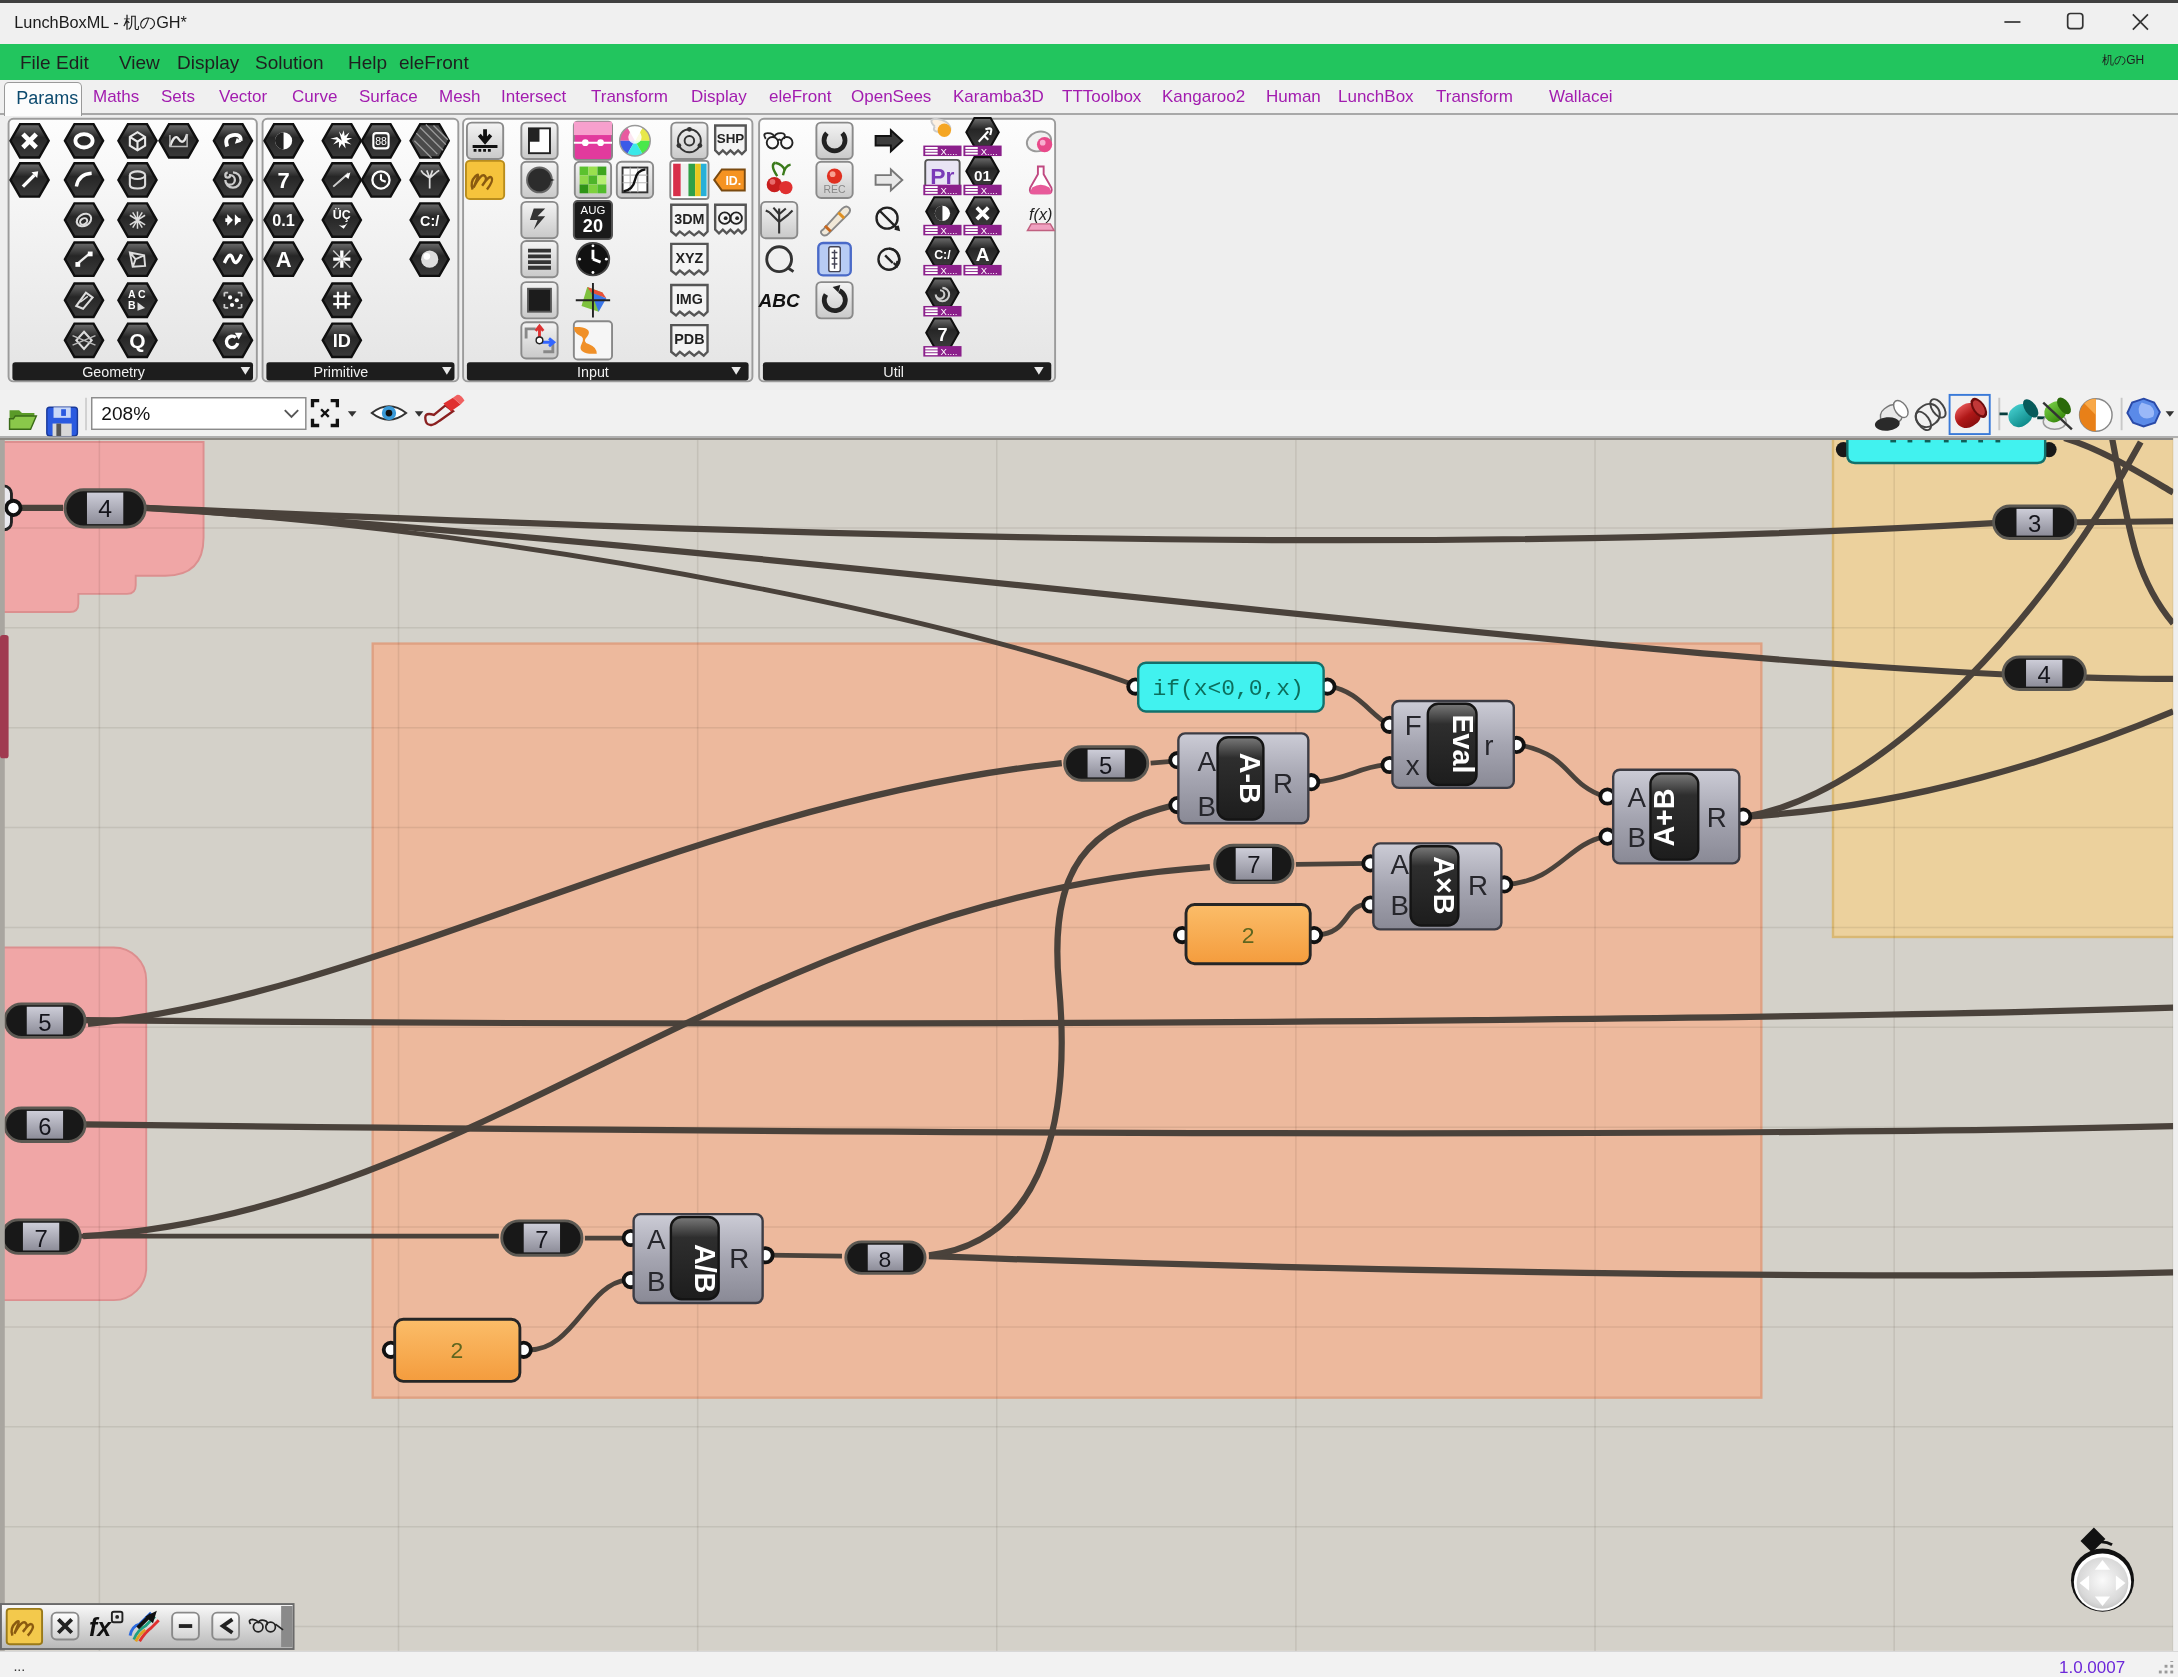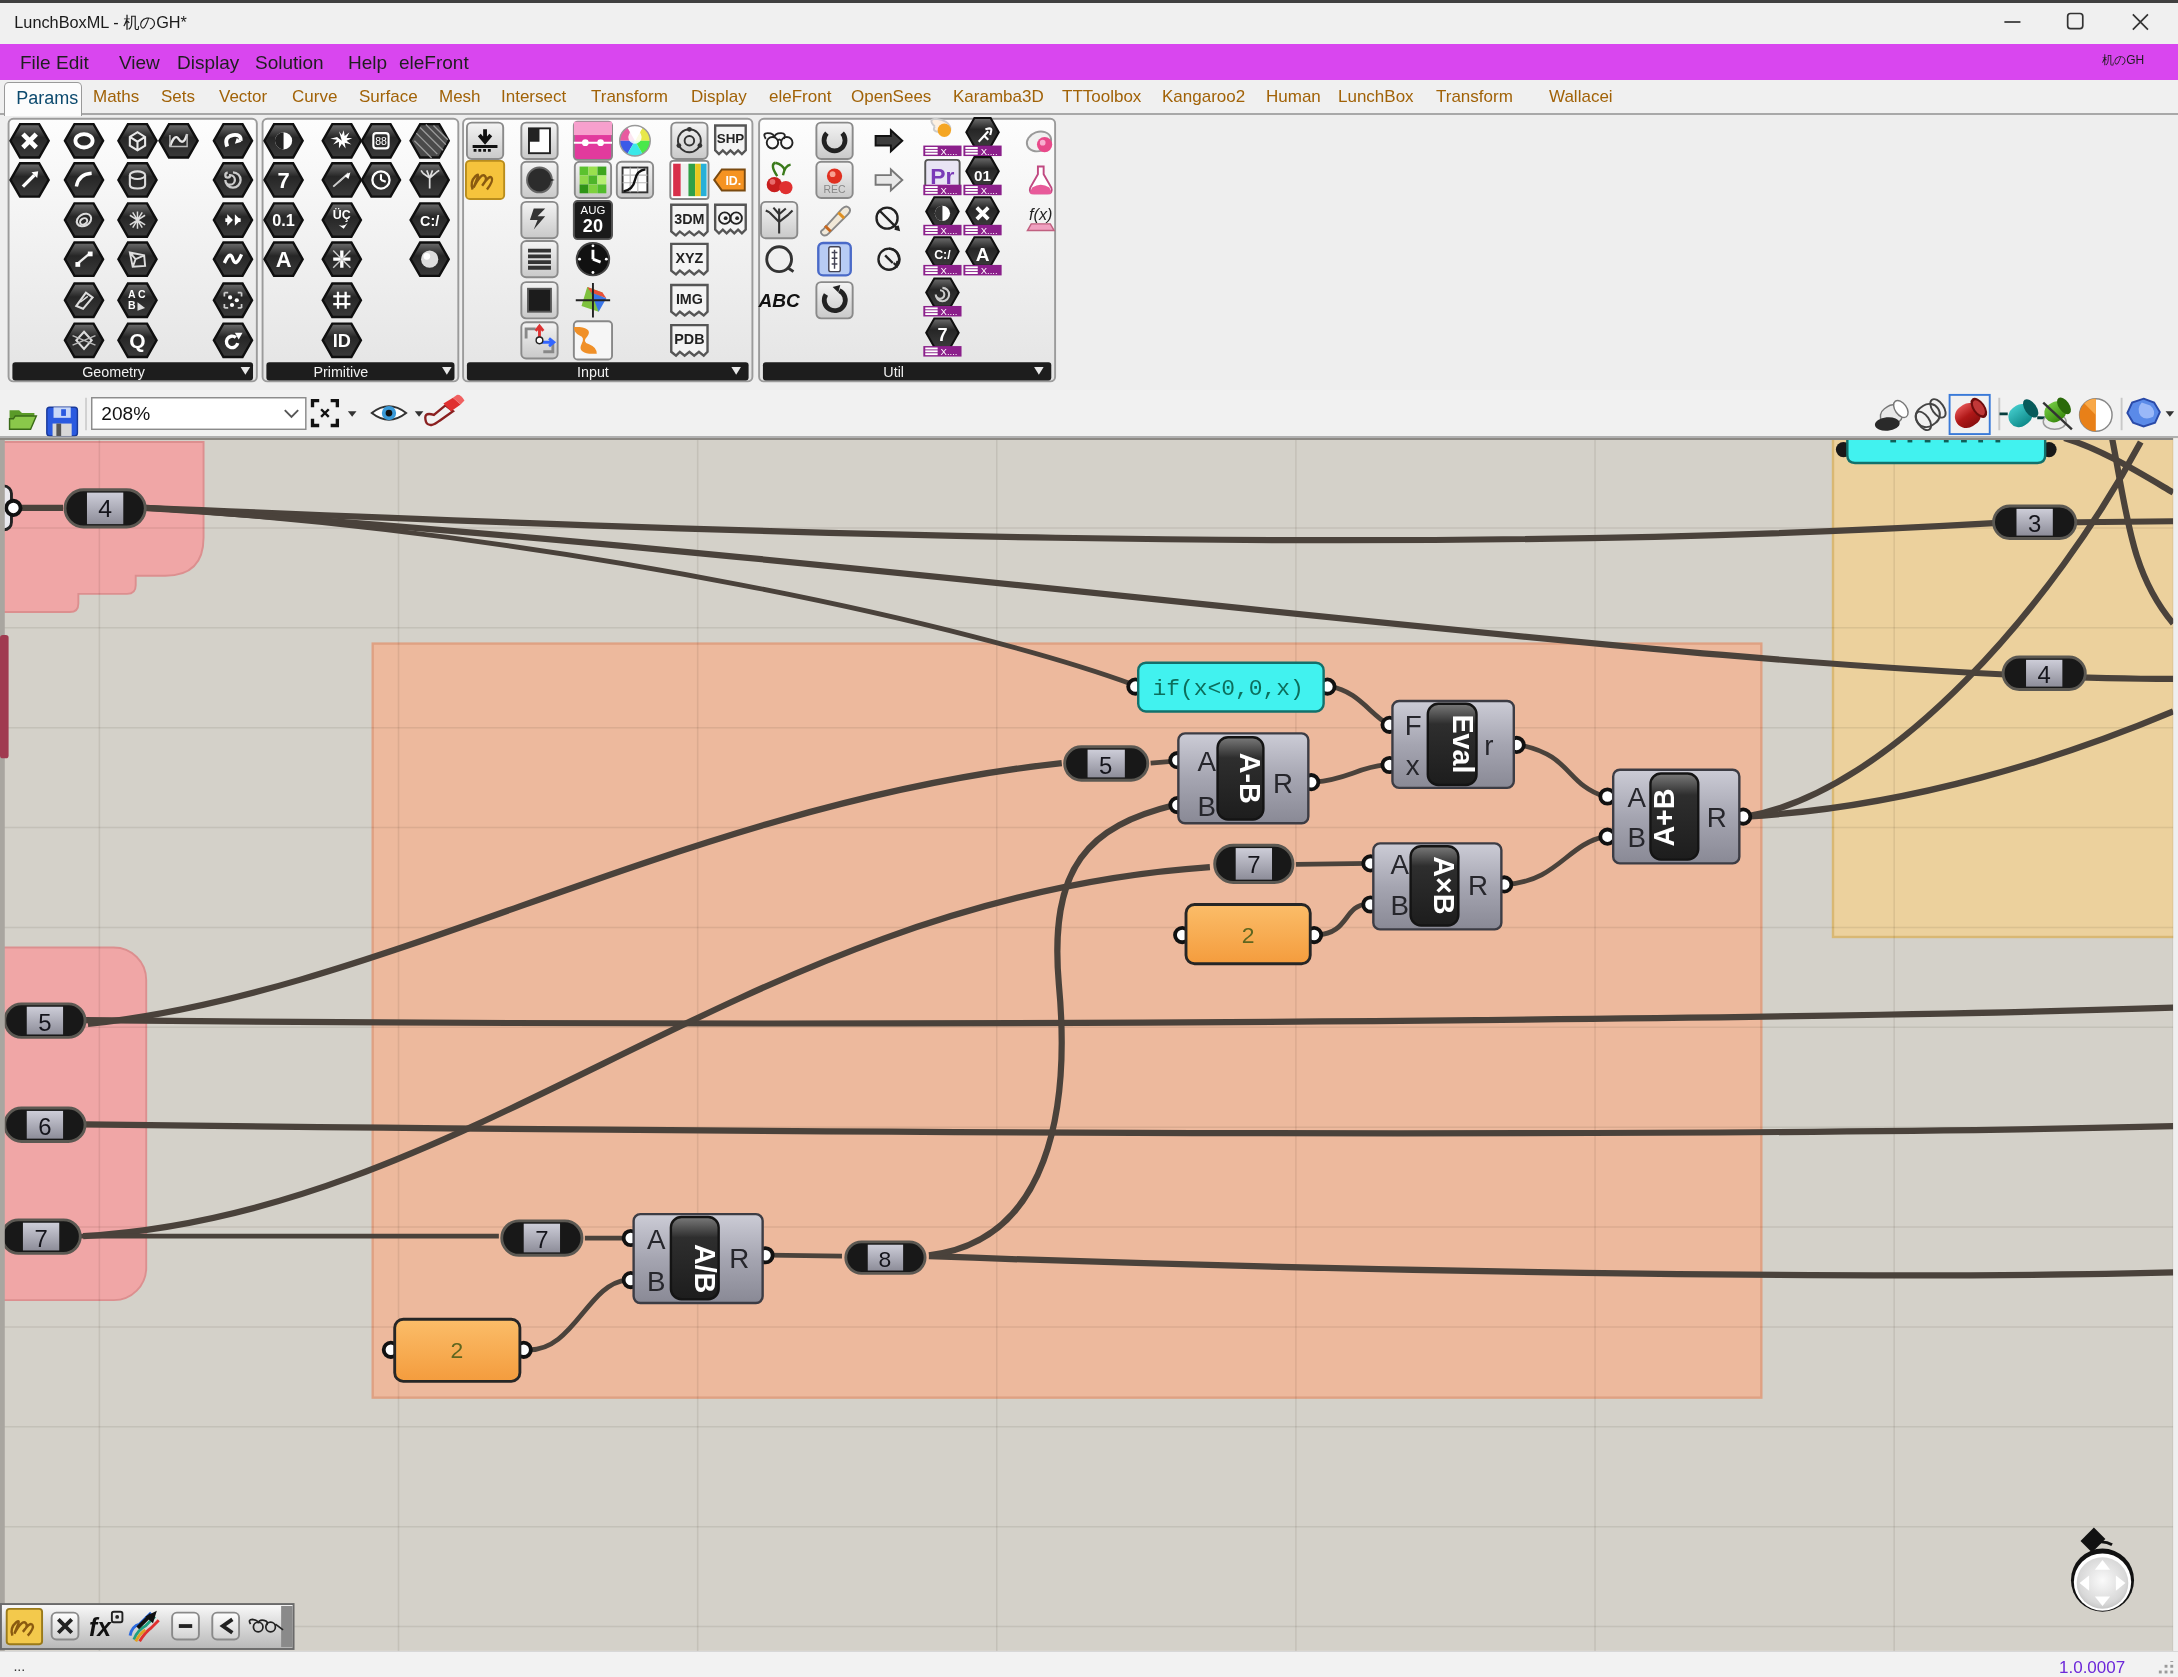--- a/index.html
+++ b/index.html
@@ -1,22 +1,22 @@
 <!DOCTYPE html>
 <html><head><meta charset="utf-8"><style>
 html,body{margin:0;padding:0}
 body{width:2178px;height:1678px;position:relative;font-family:"Liberation Sans",sans-serif;background:#f0f0f0;overflow:hidden}
 .abs{position:absolute}
 #titlebar{left:0;top:0;width:2178px;height:44px;background:#f0f0f0}
 #titletxt{left:14.3px;top:12.4px;font-size:16.3px;color:#1b1b1b}
 #topedge{left:0;top:0;width:2178px;height:2.9px;background:#404040}
-#menubar{left:0;top:44px;width:2178px;height:36px;background:#d946ef}
+#menubar{left:0;top:44px;width:2178px;height:36px;background:#22c55e}
 .mi{position:absolute;top:7.6px;font-size:19px;color:#1f1f1f}
 #tabrow{left:0;top:80px;width:2178px;height:34px;background:#f0f0f0}
-.tab{position:absolute;top:6.7px;font-size:17px;color:#a16207}
+.tab{position:absolute;top:6.7px;font-size:17px;color:#a21caf}
 #tabline{left:0;top:113px;width:2178px;height:1.9px;background:#a8a8a8}
 #ptab{left:3.8px;top:82px;width:76px;height:32.5px;background:#fcfcfc;border:1px solid #9a9a9a;border-bottom:none;border-radius:4.8px 4.8px 0 0;z-index:2}
 #ptabtxt{left:16.3px;top:88px;font-size:18px;color:#0c4a6e;z-index:3}
 #panelarea{left:0;top:115px;width:2178px;height:275px;background:#eeeeee}
 #cvtoolbar{left:0;top:390px;width:2178px;height:48px;background:#f1f1f1}
 #statusbar{left:0;top:1651px;width:2178px;height:26px;background:#f2f2f2;border-top:1px solid #d8d8d8}
 #dots{left:13.4px;top:1658px;font-size:14.3px;color:#333}
 #vers{left:2059px;top:1658px;font-size:17px;color:#6d28d9}
 </style></head><body>
 <div class="abs" id="titlebar"></div>

